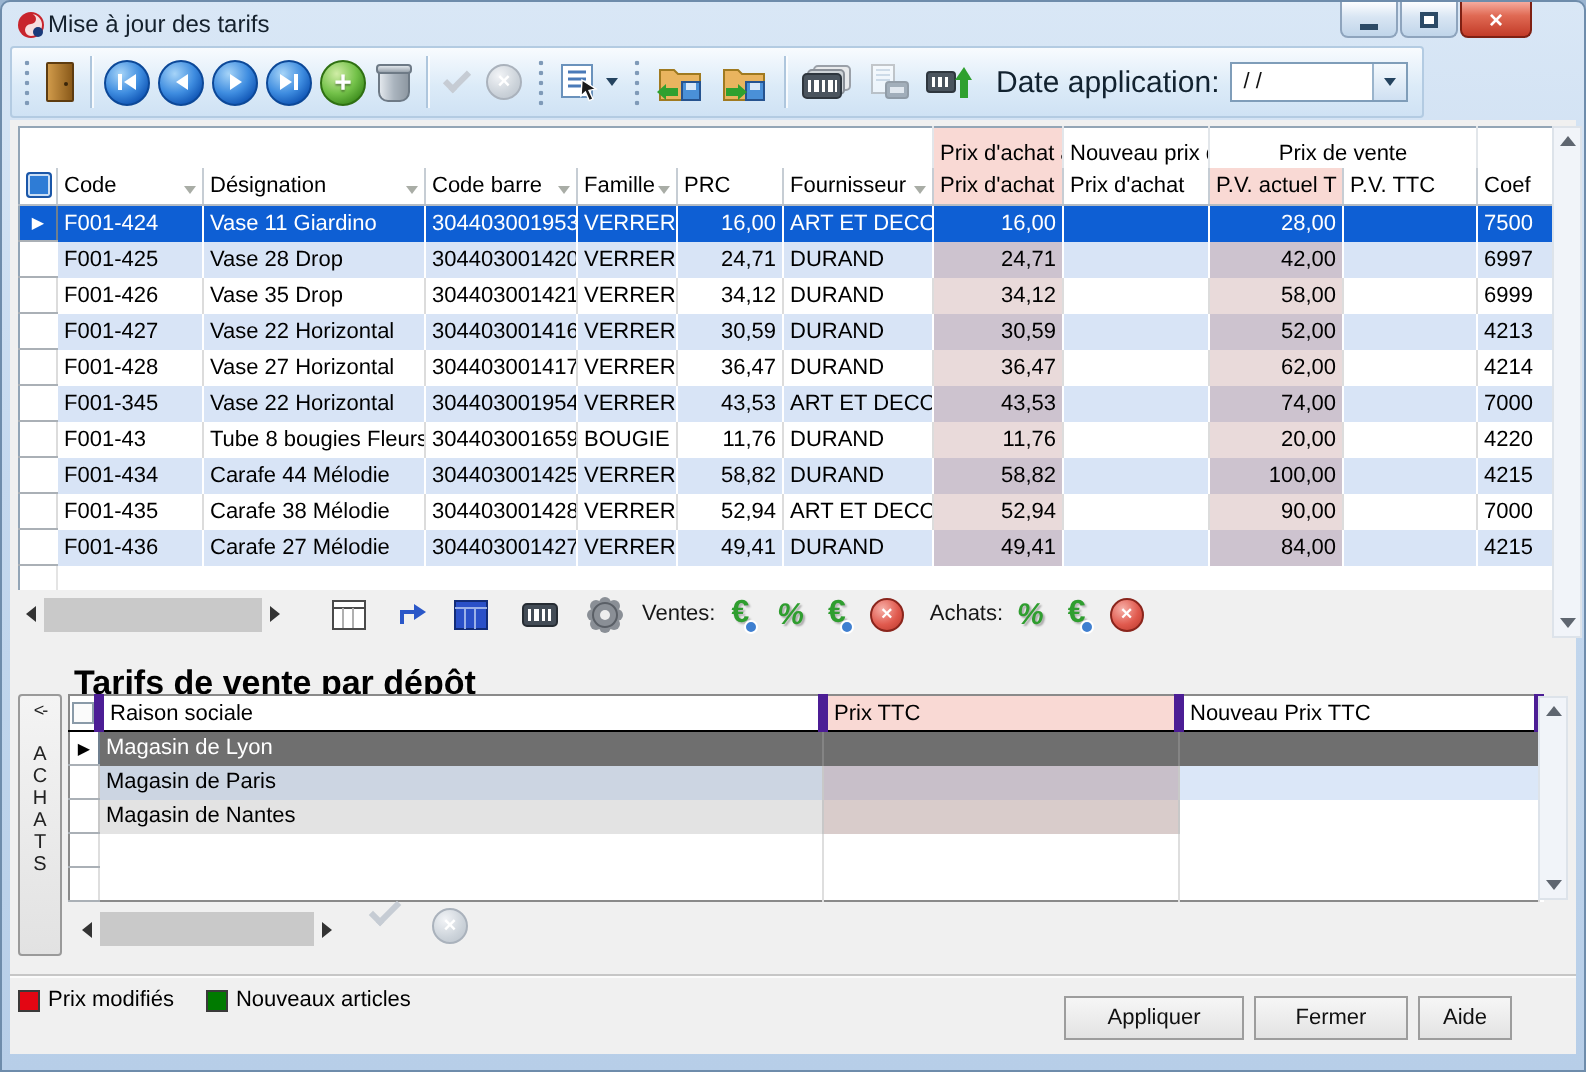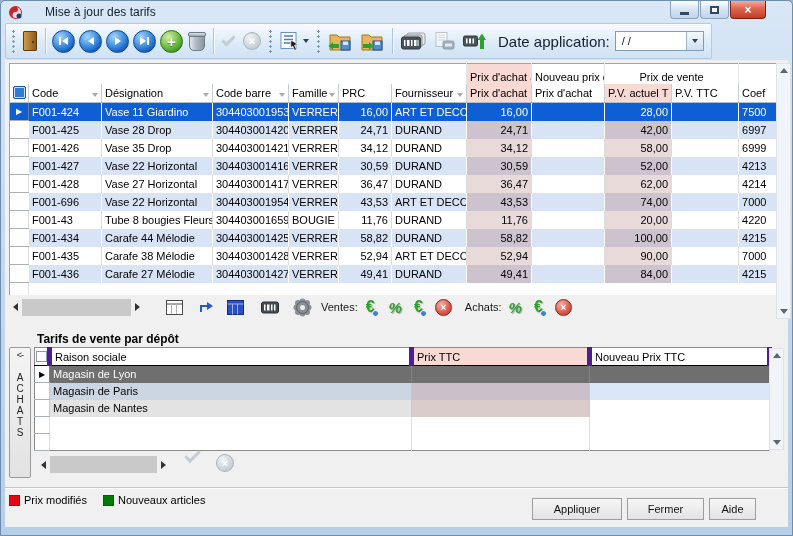--- a/index.html
+++ b/index.html
@@ -2,21 +2,21 @@
 <html><head>
 <meta charset="utf-8">
 <style>
   *{box-sizing:border-box;margin:0;padding:0}
   html,body{width:793px;height:536px}
   body{position:relative;font-family:"Liberation Sans",sans-serif;background:#9ab4d0}
   .window{position:absolute;inset:0;background:linear-gradient(180deg,#d9e7f6 0%,#c4d8ee 45%,#b7cee8 100%);
     border:1px solid #6e8cab;border-radius:5px 5px 0 0;overflow:hidden}
 
   
-  .titlebar{position:absolute;left:0;top:0;right:0;height:22px;display:flex;align-items:center;padding-left:7px;gap:22px}
+  .titlebar{position:absolute;left:0;top:0;right:0;height:22px;display:flex;align-items:center;padding-left:7px;gap:1px}
   .titlebar .title{font-size:12px;color:#14202c}
   .winbtns{position:absolute;top:0;right:26px;display:flex;gap:1px}
   .wbtn{width:29px;height:18px;border:1px solid #8ea4bd;border-top:none;border-radius:0 0 4px 4px;
     display:flex;align-items:center;justify-content:center;background:linear-gradient(#fdfeff,#d8e5f3 45%,#c0d5ea);cursor:default}
   .wbtn.close{width:36px;background:linear-gradient(#f6ab9e,#e06a54 40%,#c23b28);border-color:#7e2013;color:#fff;font-weight:bold;font-size:12px}
   .glyph-min{width:9px;height:3px;background:#2c4a66;margin-top:8px}
   .glyph-max{width:9px;height:8px;border:2px solid #2c4a66;background:#fff}
 
   
   .toolbar{position:absolute;left:4px;top:22px;width:707px;height:36px;
@@ -103,21 +103,21 @@
     box-shadow:0 -6px 0 -3.5px #8a8f96,0 6px 0 -3.5px #8a8f96,-6px 0 0 -3.5px #8a8f96,6px 0 0 -3.5px #8a8f96,
     -4.5px -4.5px 0 -3.5px #8a8f96,4.5px 4.5px 0 -3.5px #8a8f96,-4.5px 4.5px 0 -3.5px #8a8f96,4.5px -4.5px 0 -3.5px #8a8f96}
   .gear::after{content:"";position:absolute;inset:3px;border-radius:50%;background:#eee}
   .euro{position:relative;color:#2f9e2f;font-weight:bold;font-size:16px;line-height:16px;text-shadow:1px 1px 1px rgba(0,0,0,.25)}
   .euro .bdot{position:absolute;right:-4px;bottom:-2px;width:7px;height:7px;border-radius:50%;background:#3f7fd0;border:1px solid #fff}
   .pct{color:#2f9e2f;font-weight:bold;font-size:15px;font-style:italic;text-shadow:1px 1px 1px rgba(0,0,0,.3)}
   .redx{width:17px;height:17px;border-radius:50%;border:1px solid #8a251c;color:#fff;font-weight:bold;font-size:10px;
     background:radial-gradient(circle at 35% 30%,#f7b0a8,#e05a4e 55%,#b8372a);display:flex;align-items:center;justify-content:center}
 
   
-  .depot-title{position:absolute;left:36px;top:331px;font-size:12px;font-weight:bold;color:#000}
+  .depot-title{position:absolute;left:36px;top:331px;font-size:17px;font-weight:bold;color:#000}
   .achats-panel{position:absolute;left:8px;top:346px;width:22px;height:131px;background:linear-gradient(#f4f4f4,#e2e2e2);
     border:1px solid #9a9a9a;border-radius:2px;display:flex;flex-direction:column;align-items:center;font-size:10px;color:#222;cursor:default}
   .achats-panel .arrow{margin-top:2px;font-size:9px;letter-spacing:-1px}
   .achats-panel .letters{margin-top:12px;line-height:11px;text-align:center}
 
   
   .sepline{position:absolute;left:4px;right:4px;top:486px;height:1px;background:#c6c6c6;box-shadow:0 1px 0 #fbfbfb}
   .legend{position:absolute;left:8px;top:493px;display:flex;gap:16px;align-items:center;font-size:11px;color:#000}
   .legend-item{display:flex;align-items:center;gap:4px}
   .legend-swatch{width:11px;height:11px;border:1px solid #3a3a3a}
@@ -371,21 +371,21 @@
           <td class="num">36,47</td>
           <td>DURAND</td>
           <td class="num pinkw">36,47</td>
           <td class="num"></td>
           <td class="num pinkw">62,00</td>
           <td class="num"></td>
           <td>4214</td>
         </tr>
         <tr class="rblue">
           <td class="marker"></td>
-          <td>F001-696</td>
+          <td>F001-345</td>
           <td>Vase 22 Horizontal</td>
           <td>304403001954</td>
           <td>VERRERIE</td>
           <td class="num">43,53</td>
           <td>ART ET DECO</td>
           <td class="num pinkb">43,53</td>
           <td class="num"></td>
           <td class="num pinkb">74,00</td>
           <td class="num"></td>
           <td>7000</td>

